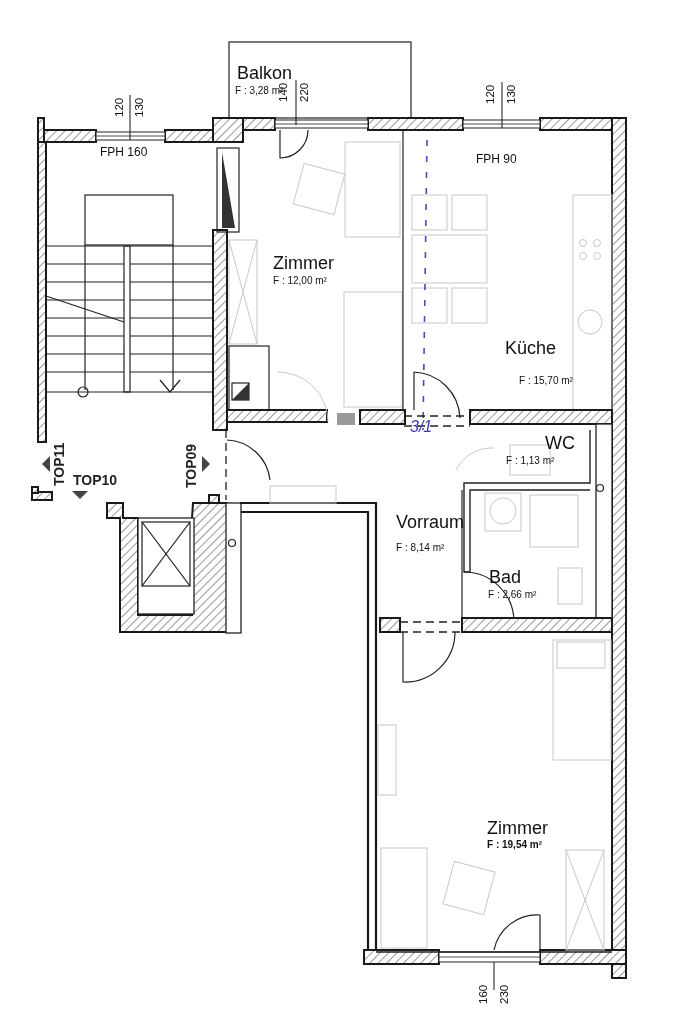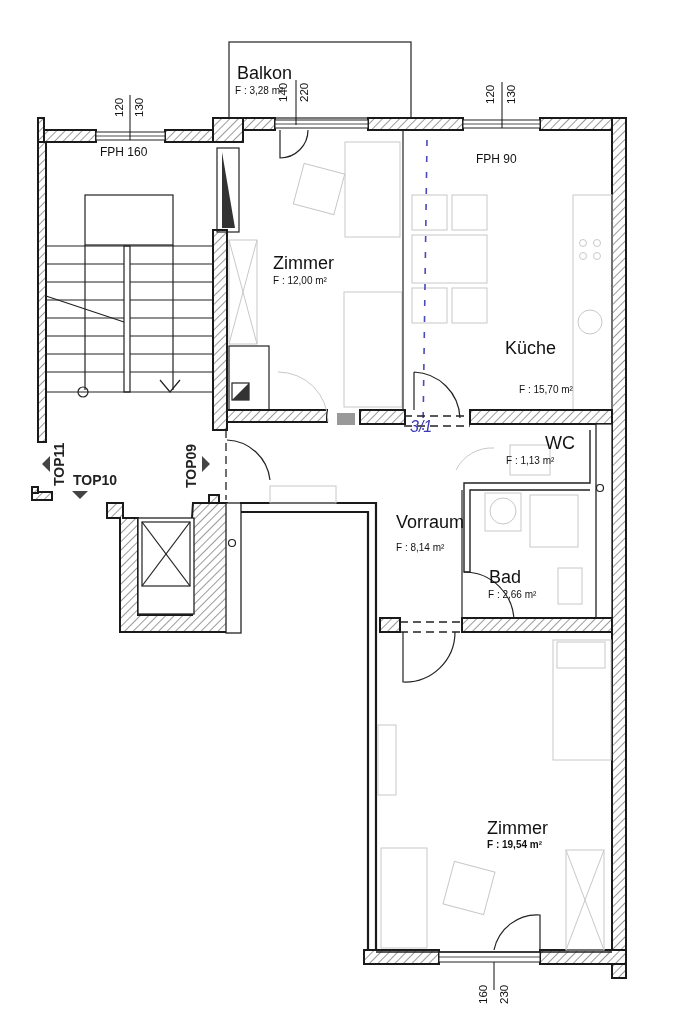--- a/index.html
+++ b/index.html
@@ -193,21 +193,21 @@
   </g>
 </svg>
 
 <div class="lbl room-name" style="left:237px;top:64px;">Balkon</div>
 <div class="lbl room-area" style="left:235px;top:86px;">F : 3,28 m²</div>
 
 <div class="lbl room-name" style="left:273px;top:254px;">Zimmer</div>
 <div class="lbl room-area" style="left:273px;top:276px;">F : 12,00 m²</div>
 
 <div class="lbl room-name" style="left:481px;top:339px;margin-left:24px;">Küche</div>
-<div class="lbl room-area" style="left:481px;top:385px;padding-left:38px;">F : 15,70 m²</div>
+<div class="lbl room-area" style="left:481px;top:376px;padding-left:38px;">F : 15,70 m²</div>
 
 <div class="lbl room-name" style="left:506px;top:434px;margin-left:39px;">WC</div>
 <div class="lbl room-area" style="left:506px;top:456px;">F : 1,13 m²</div>
 
 <div class="lbl room-name" style="left:396px;top:513px;">Vorraum</div>
 <div class="lbl room-area" style="left:396px;top:534px;margin-top:9px;">F : 8,14 m²</div>
 
 <div class="lbl room-name" style="left:489px;top:568px;">Bad</div>
 <div class="lbl room-area" style="left:488px;top:590px;">F : 2,66 m²</div>
 

